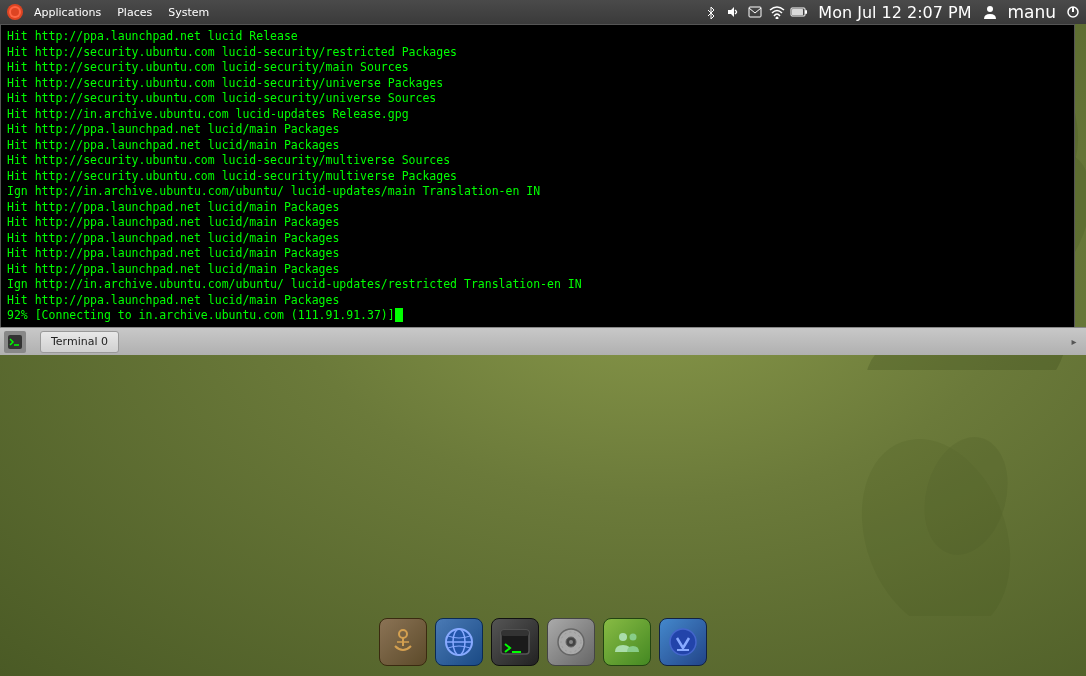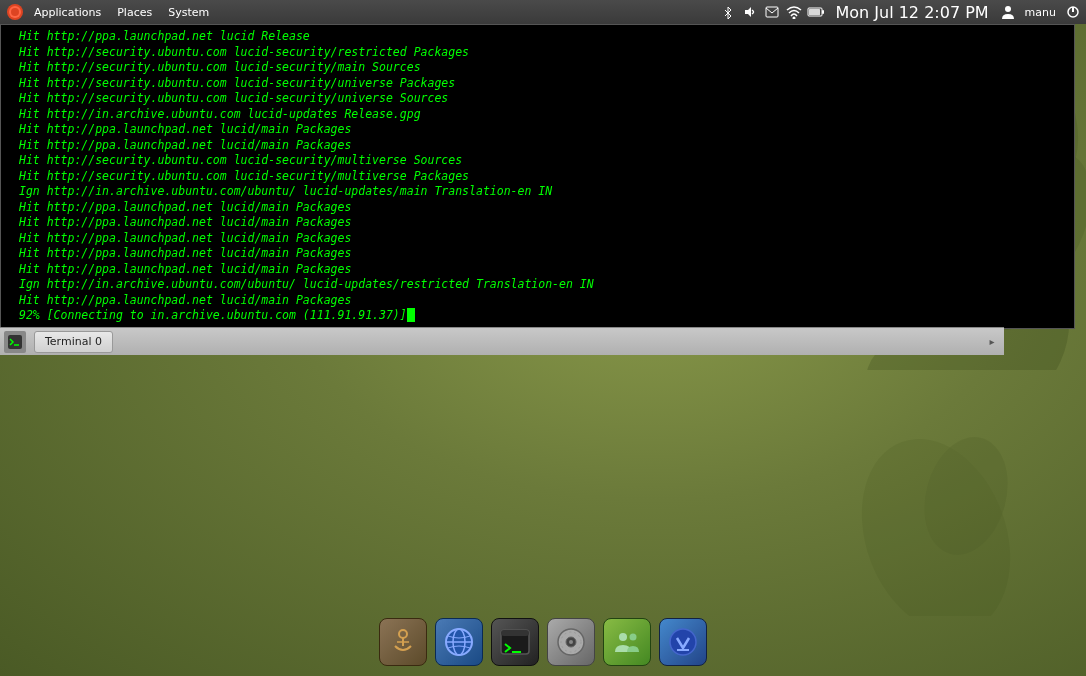--- a/index.html
+++ b/index.html
@@ -75,45 +75,44 @@
     }
 
     .panel-clock {
       color: #ffffff;
       font-size: 16px;
       padding: 0 6px;
     }
 
     .panel-user {
       color: #ffffff;
-      font-size: 11px;
+      font-size: 17px;
       padding: 0 4px;
     }
 
     
     .terminal-window {
       position: absolute;
       top: 24px;
       left: 0;
       width: 1075px;
       background: #000000;
       border: 1px solid #555;
       z-index: 50;
     }
 
     .terminal-body {
       background: #000000;
-      padding: 4px 18px;
+      padding: 4px 6px;
       font-family: 'DejaVu Sans Mono', 'Courier New', monospace;
       font-size: 11.5px;
       line-height: 1.35;
       color: #00ff00;
       min-height: 300px;
       overflow: hidden;
-      font-style: italic;
     }
 
     .terminal-line {
       white-space: nowrap;
       overflow: hidden;
     }
     .t-cursor {
       display: inline-block;
       width: 8px;
       height: 14px;
@@ -124,27 +123,27 @@
 
     @keyframes blink {
       50% { opacity: 0; }
     }
 
     
     .taskbar {
       position: absolute;
       top: 327px;
       left: 0;
-      width: 1004px;
+      width: 1086px;
       height: 28px;
       background: linear-gradient(to bottom, #c8c8c8, #b0b0b0);
       display: flex;
       align-items: center;
       padding: 0 4px;
-      gap: 8px;
+      gap: 14px;
       z-index: 60;
       border-top: 1px solid #888;
     }
 
     .taskbar-icon {
       width: 22px;
       height: 22px;
       background: #888;
       border-radius: 2px;
       display: flex;

